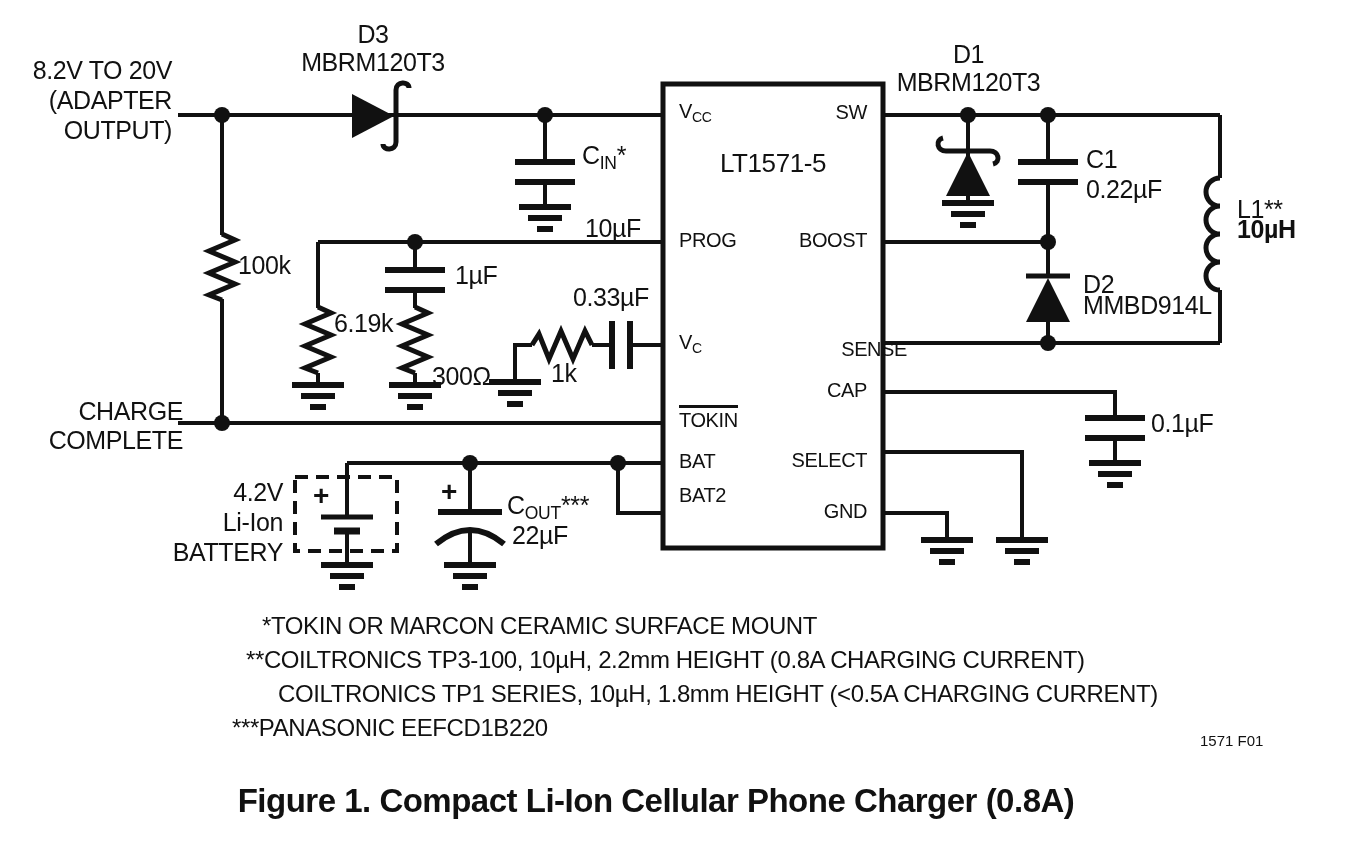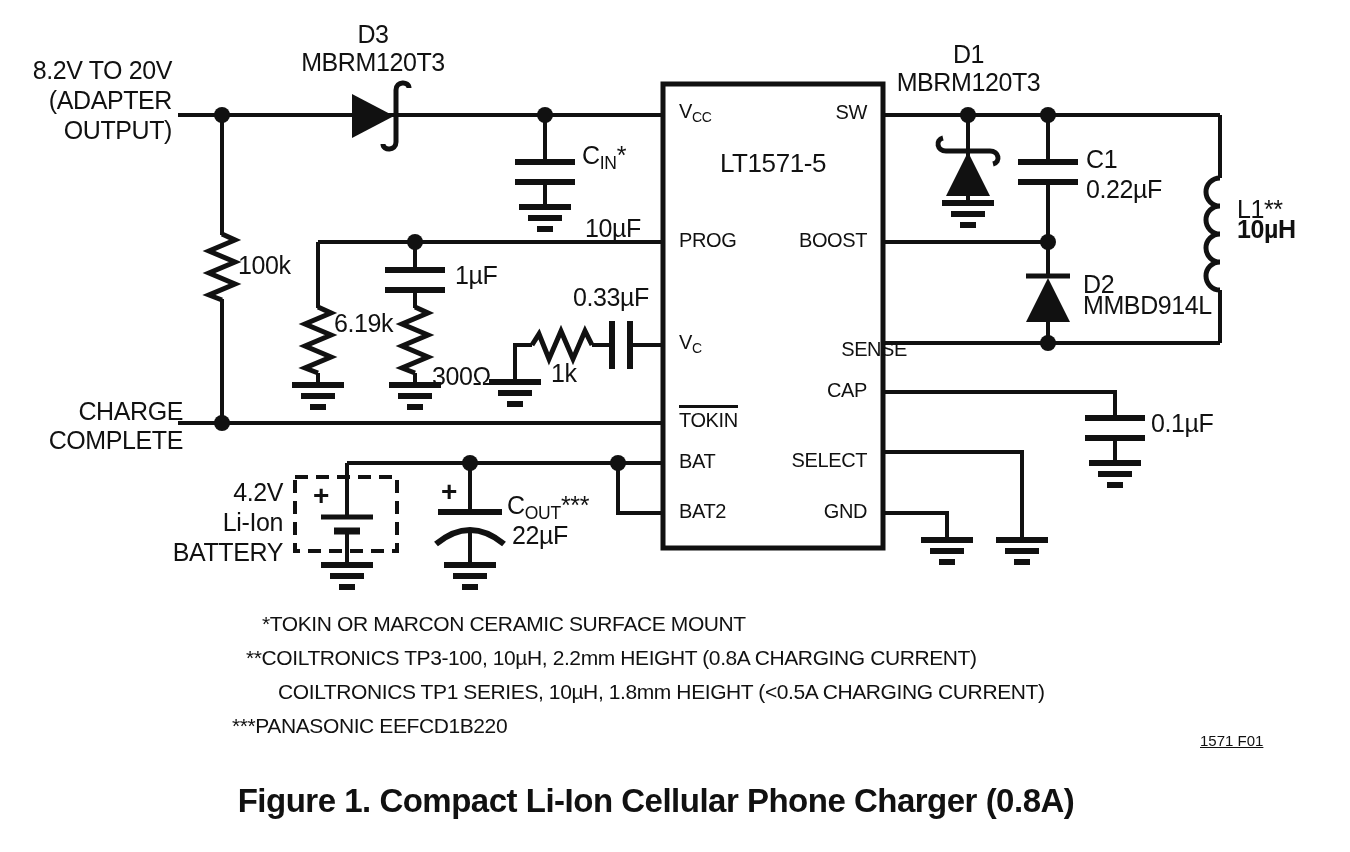--- a/index.html
+++ b/index.html
@@ -10,21 +10,21 @@
   svg.schem{position:absolute;left:0;top:0;}
   .w  {stroke:#111;stroke-width:4;fill:none;stroke-linecap:butt;}
   .w5 {stroke:#111;stroke-width:5;fill:none;}
   .w6 {stroke:#111;stroke-width:6;fill:none;}
   .w7 {stroke:#111;stroke-width:7;fill:none;}
   .tri{fill:#111;stroke:none;}
   .dot{fill:#111;stroke:none;}
   .dash{stroke:#111;stroke-width:4;fill:none;stroke-dasharray:13 8;}
   .lbl{position:absolute;font-size:25px;letter-spacing:-0.4px;white-space:nowrap;line-height:1.05;}
   .lbl.small{font-size:15px;letter-spacing:0;}
-  .lbl.notes{font-size:21px;}
+  .lbl.notes{font-size:24px;}
   .rt{text-align:right;}
   .ctr{text-align:center;}
   .sub{font-size:0.7em;vertical-align:-0.28em;letter-spacing:-0.2px;}
   .pin{position:absolute;font-size:20px;letter-spacing:-0.4px;white-space:nowrap;}
   .ovl{display:inline-block;border-top:3px solid #111;padding-top:2px;line-height:1;}
   .plus{position:absolute;font-size:28px;font-weight:bold;letter-spacing:0;}
   .caption{
     position:absolute;left:0;top:782px;width:1312px;text-align:center;
     font-size:33px;font-weight:bold;letter-spacing:-0.5px;white-space:nowrap;
   }
@@ -262,33 +262,33 @@
     <span>V</span><span class="sub">CC</span>
   </span>
   <span class="pin" style="left:679px;top:229px;">PROG</span>
   <span class="pin" style="left:679px;top:331px;">
     <span>V</span><span class="sub">C</span>
   </span>
   <span class="pin" style="left:679px;top:405px;">
     <span class="ovl">TOKIN</span>
   </span>
   <span class="pin" style="left:679px;top:450px;">BAT</span>
-  <span class="pin" style="left:679px;top:500px;text-align:center;">BAT2</span>
+  <span class="pin" style="left:679px;top:484px;text-align:center;">BAT2</span>
 
   <span class="pin rt" style="left:700px;top:101px;width:167px;display:block;">SW</span>
   <span class="pin rt" style="left:700px;top:229px;width:167px;display:block;text-align:right;">BOOST</span>
   <span class="pin rt" style="left:740px;top:330px;width:167px;display:block;margin-top:8px;">SENSE</span>
   <span class="pin rt" style="left:700px;top:379px;width:167px;display:block;">CAP</span>
   <span class="pin rt" style="left:700px;top:439px;width:167px;display:block;margin-top:10px;">SELECT</span>
   <span class="pin rt" style="left:700px;top:500px;width:167px;display:block;">GND</span>
 
   <div class="lbl ctr" style="left:663px;top:150px;width:220px;font-size:26px;">LT1571-5</div>
 
   <span class="lbl notes" style="left:262px;top:613px;">*TOKIN OR MARCON CERAMIC SURFACE MOUNT</span>
   <span class="lbl notes" style="left:246px;top:647px;">**COILTRONICS TP3-100, 10µH, 2.2mm HEIGHT (0.8A CHARGING CURRENT)</span>
   <span class="lbl notes" style="left:278px;top:681px;">COILTRONICS TP1 SERIES, 10µH, 1.8mm HEIGHT (&lt;0.5A CHARGING CURRENT)</span>
   <span class="lbl notes" style="left:232px;top:715px;">***PANASONIC EEFCD1B220</span>
 
-  <span class="lbl small" style="left:1200px;top:733px;text-decoration:underline;">1571 F01</span>
+  <span class="lbl small" style="left:1200px;top:733px;">1571 F01</span>
 
   <div class="caption">Figure 1. Compact Li-Ion Cellular Phone Charger (0.8A)</div>
 
 </div>
 
 </body></html>

